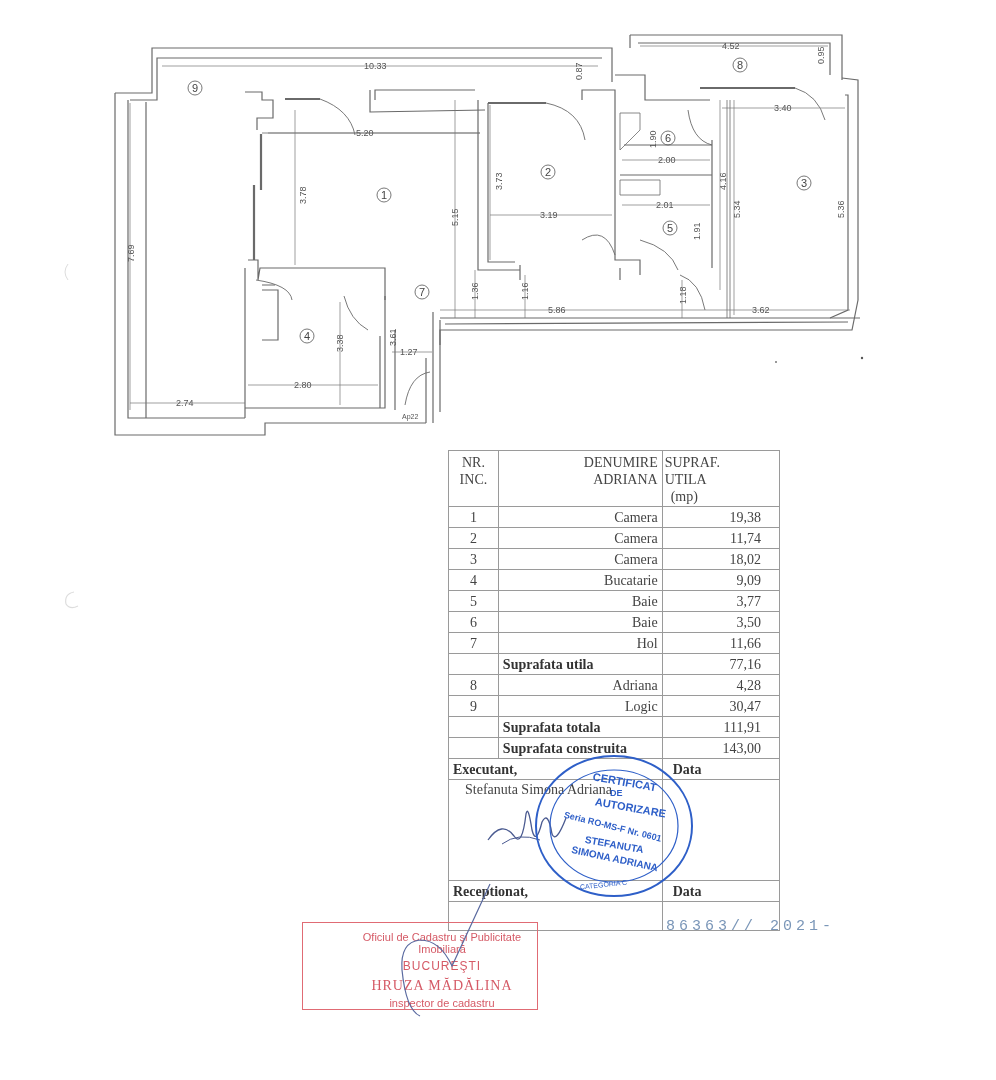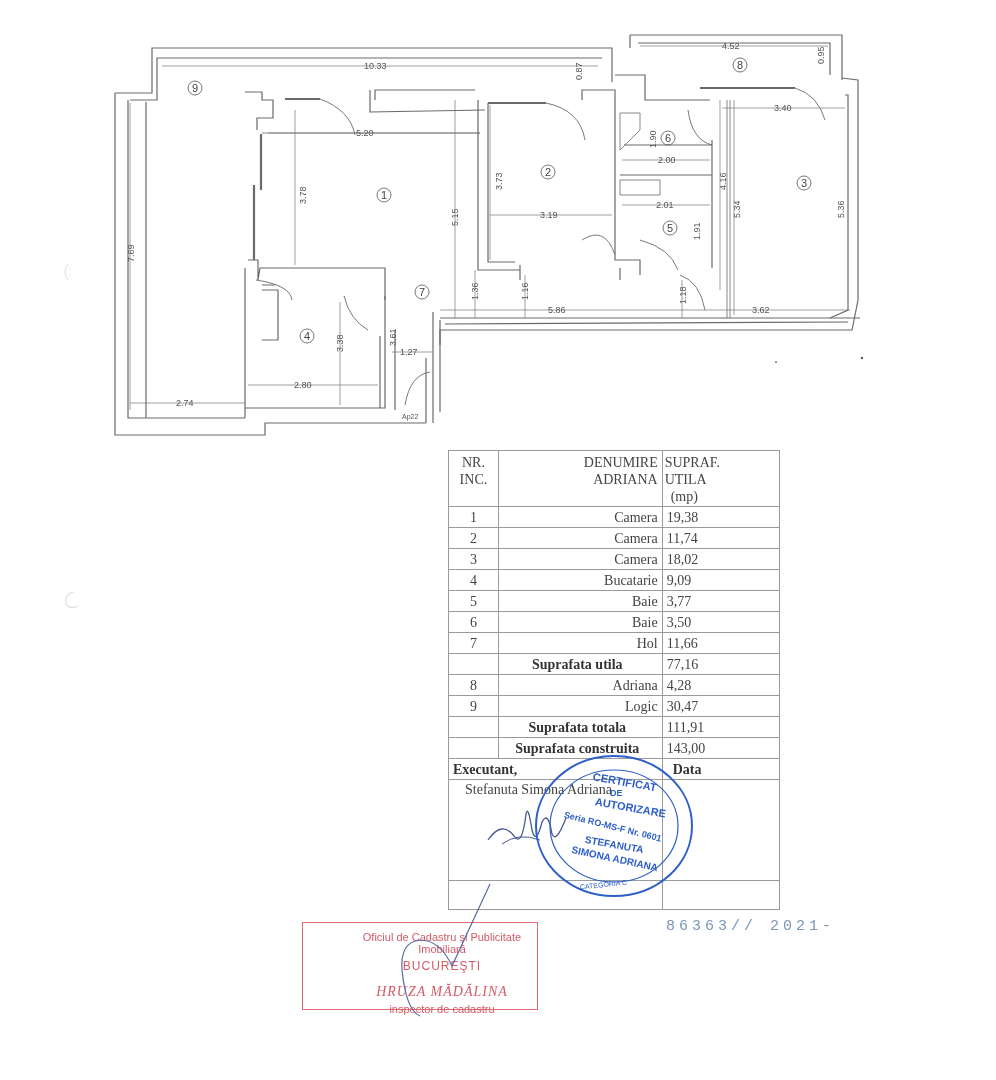--- a/index.html
+++ b/index.html
@@ -5,32 +5,32 @@
   html, body { margin:0; padding:0; background:#ffffff; }
   body { width:996px; height:1080px; position:relative; overflow:hidden; font-family:"Liberation Serif", serif; color:#333; }
   .plan { position:absolute; left:0; top:0; width:996px; height:445px; }
   .plan svg { position:absolute; left:0; top:0; }
   .dim { font-family:"Liberation Sans", sans-serif; font-size:9px; fill:#555; }
   .rnum { font-family:"Liberation Sans", sans-serif; font-size:11px; fill:#444; }
   .tbl { position:absolute; left:448px; top:450px; width:332px; border-collapse:collapse; font-size:14px; color:#444;border-radius:9px; }
   .tbl td { border:1px solid #9a9a9a; padding:0 4px; height:20px; line-height:19px; }
   .tbl td.c1 { width:44px; text-align:center; }
   .tbl td.c2 { width:168px; text-align:right; }
-  .tbl td.c3 { width:92px; padding-right:18px; }
+  .tbl td.c3 { width:92px; text-align:right; padding-right:18px; }
   .tbl tr.head td { vertical-align:top; line-height:17px; padding-top:3px; height:52px; }
   .tbl tr.head td.c3 { text-align:left; padding-left:2px; }
-  .tbl tr.sum td.c2 { text-align:center; font-weight:bold; padding-right:10px; color:#333; }
+  .tbl tr.sum td.c2 { text-align:left; font-weight:bold; padding-right:10px; color:#333; }
   .tbl tr.bold td { font-weight:bold; color:#333; }
   .tbl td.sig { height:100px; vertical-align:top;padding-left:16px; }
   .tbl .left { text-align:left !important; }
   .stamp-blue { position:absolute; left:532px; top:752px; width:164px; height:148px; }
   .stamp-red { position:absolute; left:302px; top:922px; width:236px; height:88px; border:1.5px solid #e06b74; color:#d55a66; font-family:"Liberation Sans", sans-serif; text-align:center; box-sizing:border-box;padding-left:44px; }
   .stamp-red .l1 { font-size:11px; margin-top:8px; }
   .stamp-red .l2 { font-size:12px; letter-spacing:1px; margin-top:4px; }
-  .stamp-red .l3 { font-size:14px; letter-spacing:1px; margin-top:11px; font-family:"Liberation Serif", serif;font-style:italic; }
+  .stamp-red .l3 { font-size:14px; letter-spacing:1px; margin-top:5px; font-family:"Liberation Serif", serif; }
   .stamp-red .l4 { font-size:11px; margin-top:3px; }
   .regno { position:absolute; left:666px; top:918px; font-family:"Liberation Mono", monospace; font-size:15px; color:#7a96b8; letter-spacing:4px; }
   .marks { position:absolute; }
 </style>
 </head>
 <body>
 
 <div class="plan">
 <svg width="996" height="445" viewBox="0 0 996 445">
   <g fill="none" stroke="#6a6a6a" stroke-width="1.2">
@@ -267,20 +267,24 @@
         <td class="c3">143,00</td>
       </tr>
   <tr class="bold">
     <td colspan="2" class="left">Executant,</td>
     <td class="c3 left" style="padding-left:10px">Data</td>
   </tr>
   <tr>
     <td colspan="2" class="sig left" style="font-size:14px">Stefanuta Simona Adriana</td>
     <td class="c3 sig"></td>
   </tr>
+  <tr class="bold">
+    <td colspan="2" class="left">Receptionat,</td>
+    <td class="c3 left" style="padding-left:10px">Data</td>
+  </tr>
   <tr>
     <td colspan="2" style="height:28px"></td>
     <td class="c3"></td>
   </tr>
 </tbody>
   </table>
 
 <svg class="marks" style="left:482px;top:800px" width="90" height="60">
   <path d="M6 40 Q20 20 32 36 Q40 48 44 14 Q46 4 50 30 Q54 46 60 22 Q66 10 70 34 Q74 44 84 18" fill="none" stroke="#4a5a90" stroke-width="1.3"></path>
   <path d="M20 44 Q36 32 58 40" fill="none" stroke="#4a5a90" stroke-width="1"></path>

